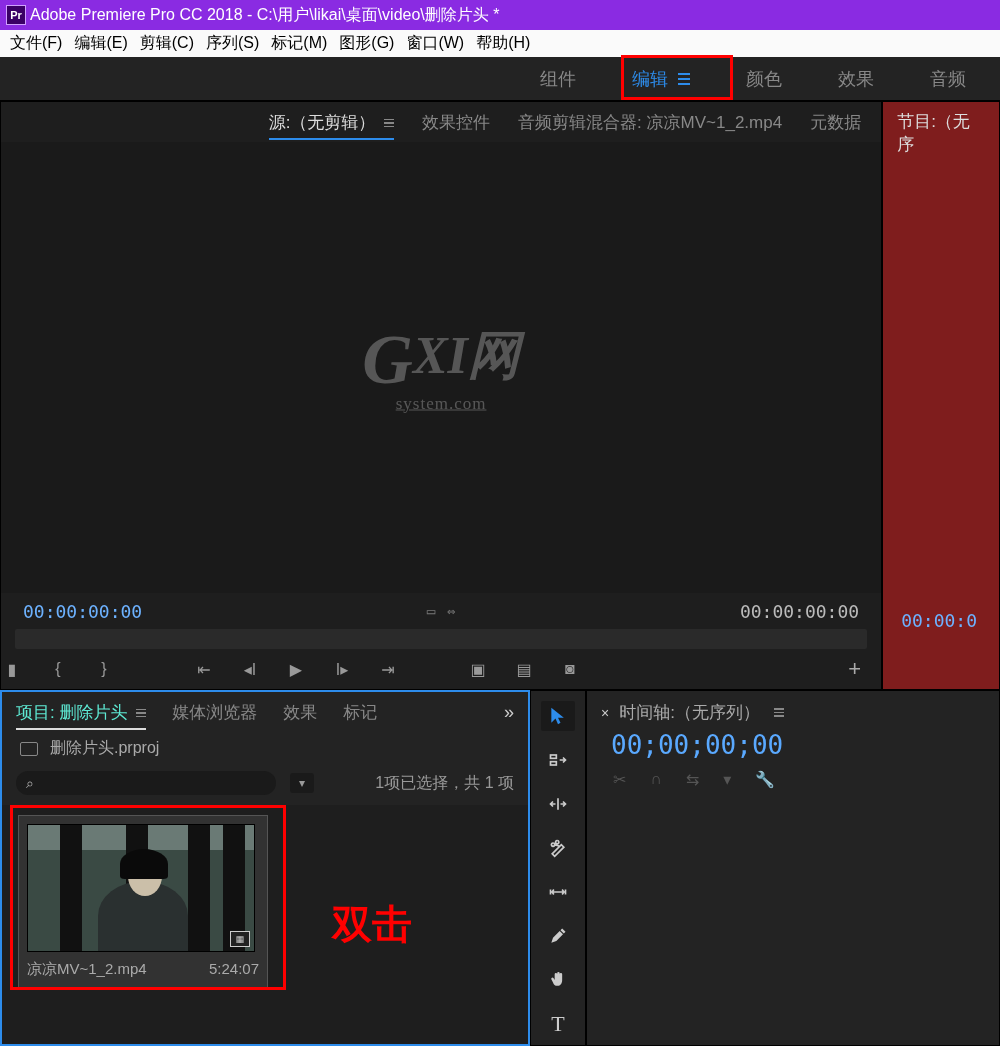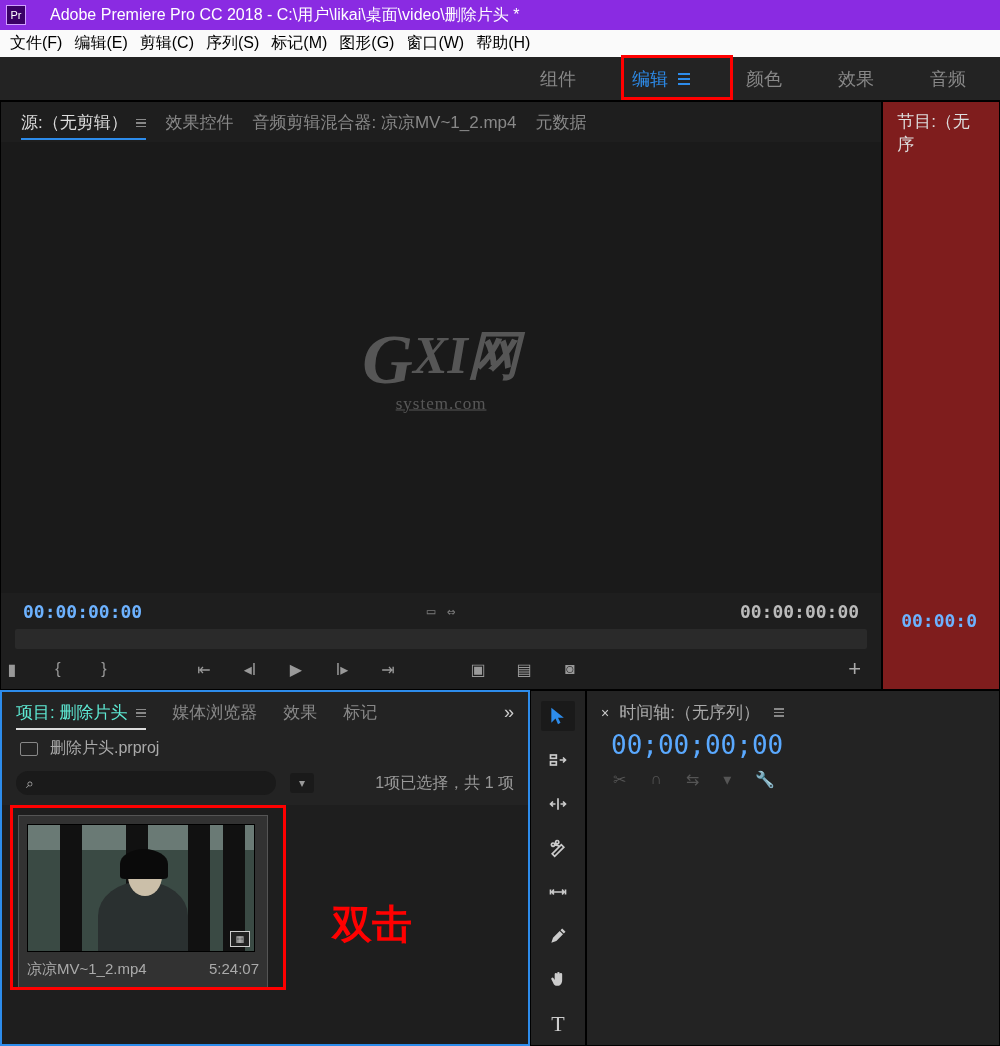--- a/index.html
+++ b/index.html
@@ -25,22 +25,22 @@
 }
 .app-icon {
   width: 20px;
   height: 20px;
   border: 1px solid #d0a0ff;
   display: inline-flex;
   align-items: center;
   justify-content: center;
   font-size: 11px;
   background: #3a0066;
-  margin-right: 24px;
-  font-weight: normal;
+  margin-right: 4px;
+  font-weight: bold;
 }
 
 
 .menu-bar {
   height: 27px;
   background: #fafafa;
   display: flex;
   align-items: center;
   padding: 0 6px;
   font-size: 16px;
@@ -82,40 +82,41 @@
 .program-panel {
   flex: 1;
   background: #7f1d1d;
   border: 1px solid #000;
 }
 
 .panel-tabs {
   height: 40px;
   display: flex;
   align-items: center;
-  gap: 19px;
+  gap: 28px;
   padding: 13px 20px;
   font-size: 17px;
   color: #888;
+  justify-content: flex-end;
 }
 .panel-tab.active { color: #ddd; position: relative;}
 .panel-tab.active::after { content: ""; position: absolute; left: 0; right: 0; bottom: -6px; height: 2px; background: #2d8ceb;}
 .tab-burger { display: inline-flex; flex-direction: column; gap: 2px; margin-left: 4px; vertical-align: middle;}
 .tab-burger span { width: 10px; height: 1.5px; background: #888; display: block;}
 
 .source-view { flex: 1; background: #1a1a1a; position: relative;}
 .watermark {
   position: absolute; top: 50%; left: 50%; transform: translate(-50%, -50%);
   font-size: 52px; color: rgba(200,200,200,0.35); font-family: Georgia, serif; font-style: italic; font-weight: bold;
   text-align: center; line-height: 1;
 }
 .watermark small { font-size: 17px; font-style: normal; display: block; font-weight: normal; letter-spacing: 1px; text-decoration: underline;}
 .watermark .big-g {font-size:70px; vertical-align: -10px;}
 
-.time-row { height: 36px; display: flex; align-items: center; justify-content: space-between; padding: 0 22px; font-size: 18px; color: #4aa0ff; font-family: monospace; font-weight: bold;}
+.time-row { height: 36px; display: flex; align-items: center; justify-content: space-between; padding: 0 22px; font-size: 18px; color: #4aa0ff; font-family: monospace;}
 .time-row .tc { color: #6db2ff;}
 .time-row .tc-right { color: #bbb;}
 .time-icons { display: flex; gap: 12px; color: #777; font-size: 14px;}
 
 .timeline-strip { height: 20px; background: #2a2a2a; margin: 0 14px; border-radius: 2px;}
 
 .transport {
   height: 40px;
   display: flex;
   align-items: center;

